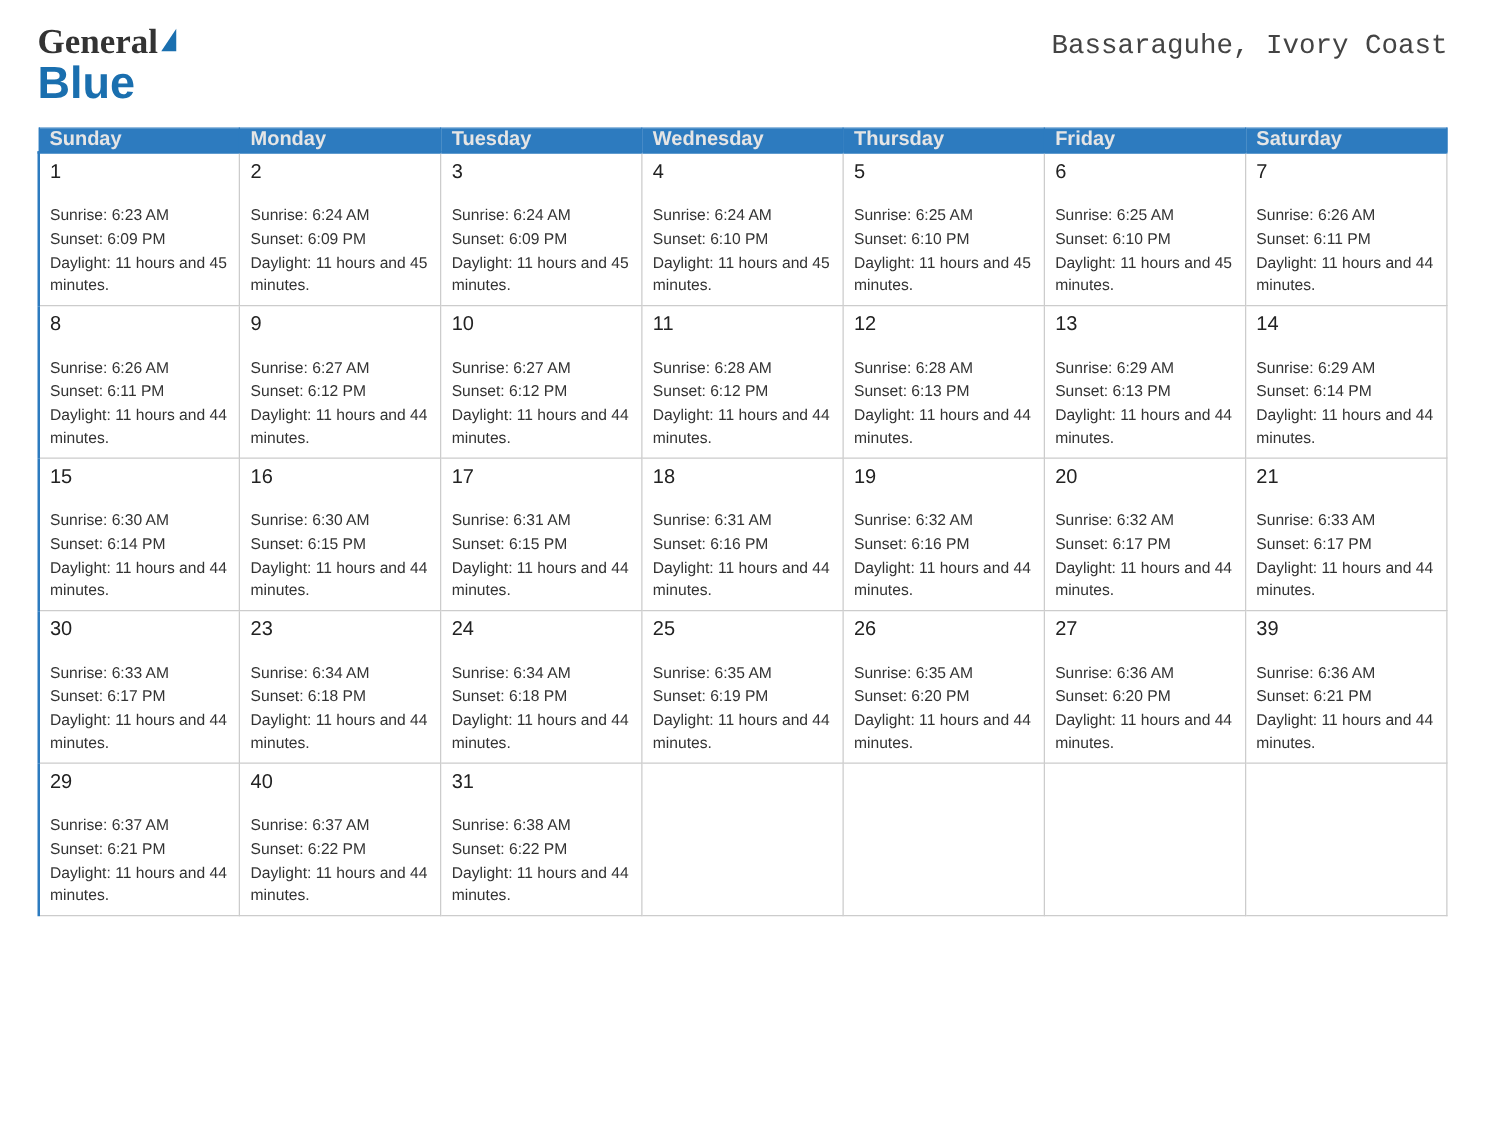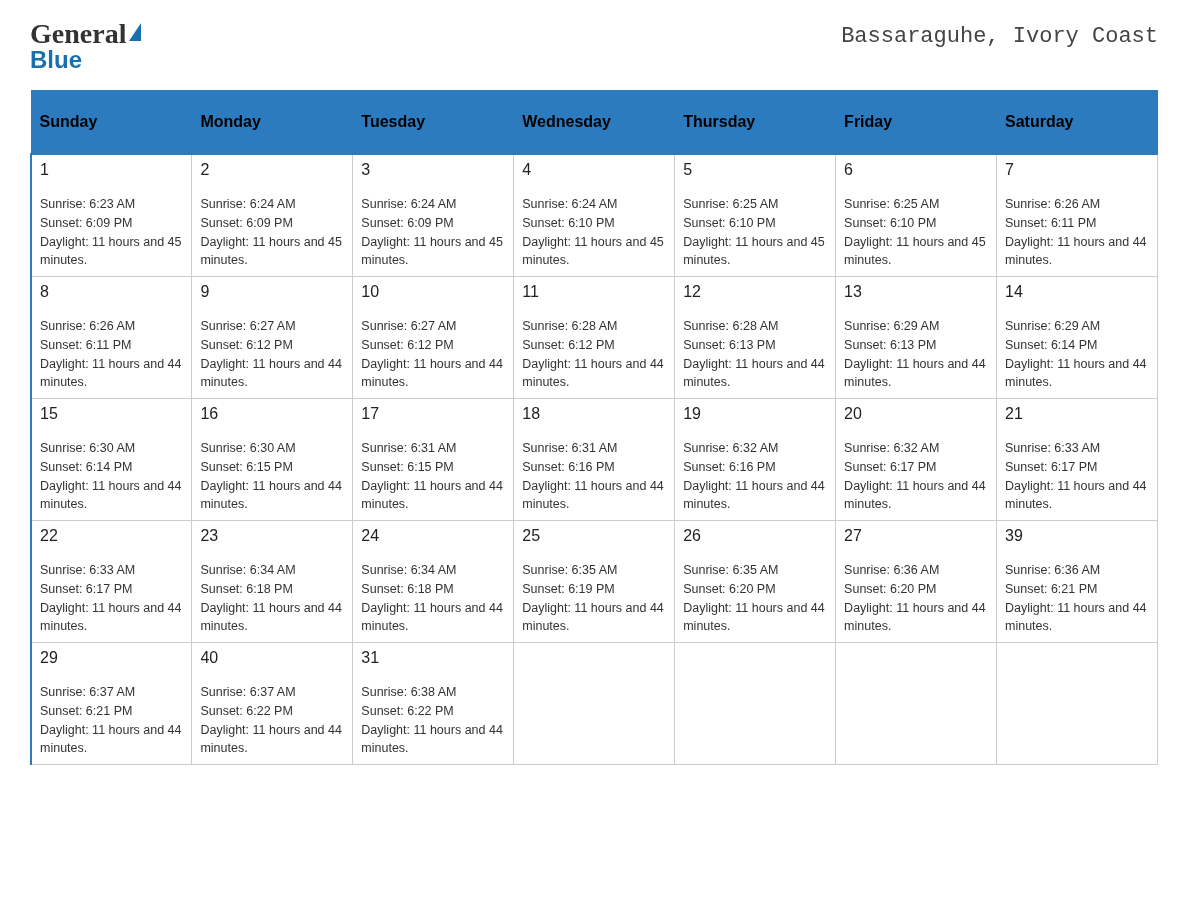--- a/index.html
+++ b/index.html
@@ -22,21 +22,21 @@
       flex-direction: column;
       align-items: flex-start;
     }
     .logo-general {
       font-size: 28px;
       font-weight: bold;
       color: #333;
       line-height: 1;
     }
     .logo-blue {
-      font-size: 24px;
+      font-size: 36px;
       font-weight: bold;
       color: #1a6faf;
       line-height: 1;
       text-align: right;
     }
     .logo-row {
       display: flex;
       align-items: center;
       font-family: Liberation Serif, serif;
     }
@@ -55,24 +55,24 @@
       margin-top: 4px;
       font-family: Liberation Mono, monospace;
     }
     .calendar-table {
       width: 100%;
       border-collapse: collapse;
       table-layout: fixed;
     }
     .calendar-table th {
       background: #2d7bbf;
-      color: #000000;
+      color: #e5e5e5;
       font-size: 16px;
       font-weight: bold;
-      padding: 22px 8px;
+      padding: 0 8px;
       text-align: left;
       border: 1px solid #2d7bbf;
     }
     .calendar-table td {
       border: 1px solid #ccc;
       vertical-align: top;
       padding: 6px 8px;
       height: 110px;
       font-size: 13px;
       color: #333;
@@ -225,21 +225,21 @@
           <div class="day-number">20</div>
           <div class="day-info">Sunrise: 6:32 AM<br>Sunset: 6:17 PM<br>Daylight: 11 hours and 44 minutes.</div>
         </td>
         <td>
           <div class="day-number">21</div>
           <div class="day-info">Sunrise: 6:33 AM<br>Sunset: 6:17 PM<br>Daylight: 11 hours and 44 minutes.</div>
         </td>
       </tr>
       <tr>
         <td>
-          <div class="day-number">22</div>
+          <div class="day-number">30</div>
           <div class="day-info">Sunrise: 6:33 AM<br>Sunset: 6:17 PM<br>Daylight: 11 hours and 44 minutes.</div>
         </td>
         <td>
           <div class="day-number">23</div>
           <div class="day-info">Sunrise: 6:34 AM<br>Sunset: 6:18 PM<br>Daylight: 11 hours and 44 minutes.</div>
         </td>
         <td>
           <div class="day-number">24</div>
           <div class="day-info">Sunrise: 6:34 AM<br>Sunset: 6:18 PM<br>Daylight: 11 hours and 44 minutes.</div>
         </td>

